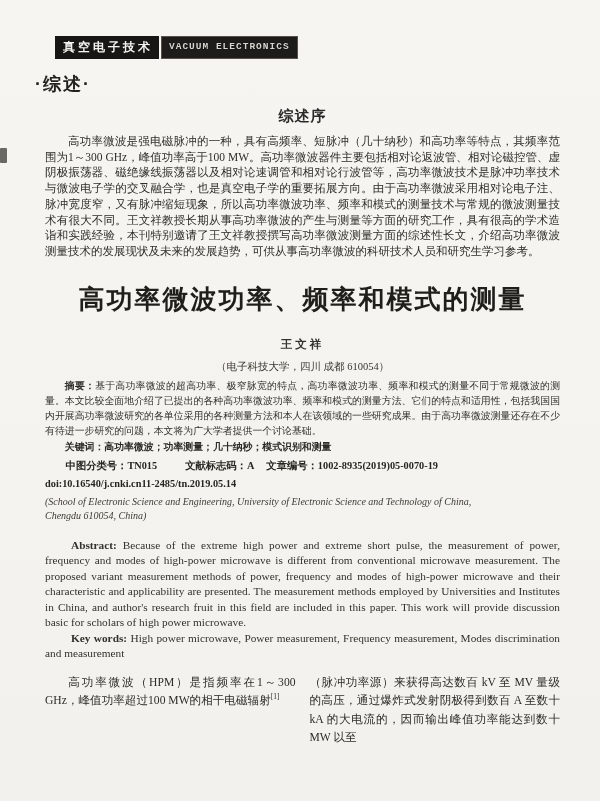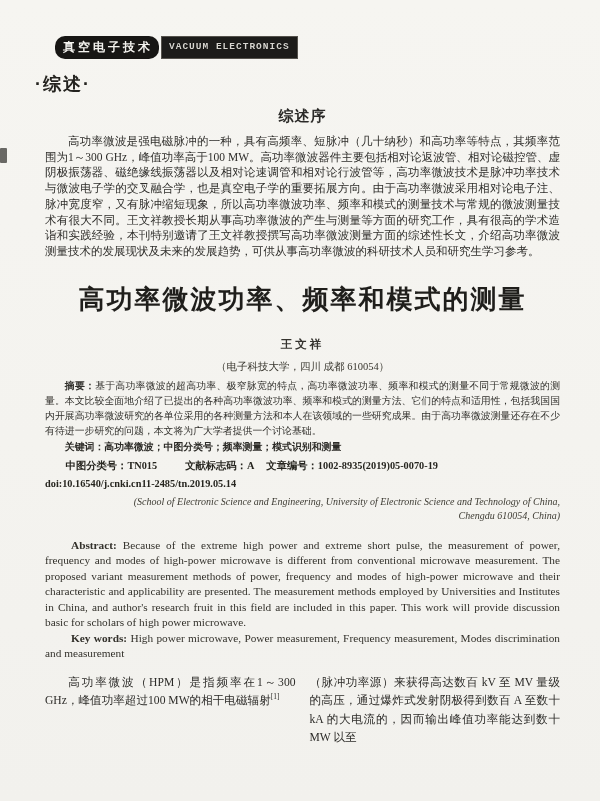--- a/index.html
+++ b/index.html
@@ -16,21 +16,21 @@
     overflow:hidden;
   }
   .scan-artifact{
     position:absolute;left:0;top:148px;width:7px;height:15px;
     background:#3a3936;opacity:.75;border-radius:1px;
   }
   
   .masthead{display:flex;align-items:stretch;margin-left:10px;gap:2px;width:max-content;}
   .masthead-zh{
     background:#171614;color:#f4f3ef;font-family:"Liberation Sans","DejaVu Sans",sans-serif;
-    font-weight:bold;font-size:12px;letter-spacing:3px;padding:3px 6px 3px 8px;white-space:nowrap;border-radius:10px;
+    font-weight:bold;font-size:12px;letter-spacing:3px;padding:3px 6px 3px 8px;white-space:nowrap;
   }
   .masthead-en{
     background:#1d1c1a;color:#d8d6d0;font-family:Liberation Mono, monospace;
     font-weight:bold;font-size:9.5px;letter-spacing:1px;padding:4px 7px;white-space:nowrap;
     border:1px solid #55524c;text-shadow:0 0 1px #000;
   }
   .section-marker{
     margin:13px 0 0 -10px;font-family:"Liberation Sans","DejaVu Sans",sans-serif;
     font-weight:bold;font-size:18px;letter-spacing:2px;color:#24231f;
   }
@@ -62,21 +62,21 @@
     font-weight:bold;color:#26251f;
   }
   .clc-line .gap-wide{margin-right:28px;}
   .clc-line .gap-small{margin-right:12px;}
   .doi-line{margin-top:5px;font-size:10.3px;font-weight:bold;color:#26251f;}
   .title-en{
     margin-top:21px;text-align:center;font-weight:bold;font-size:16.5px;
     letter-spacing:.4px;word-spacing:2px;color:#21201c;
   }
   .author-en{margin-top:17px;text-align:center;font-size:11.5px;letter-spacing:1px;color:#3a3831;}
-  .affil-en{margin-top:6px;text-align:right;font-style:italic;font-size:10px;line-height:14px;color:#3d3b33;}
+  .affil-en{margin-top:6px;text-align:left;font-style:italic;font-size:10px;line-height:14px;color:#3d3b33;}
   .abstract-en{
     margin-top:15px;font-size:11.3px;line-height:15.5px;text-align:justify;color:#33312b;
   }
   .abstract-en .para{text-indent:2.3em;}
   .keywords-en{
     font-size:11.3px;line-height:15.5px;text-align:justify;text-indent:2.3em;color:#33312b;
   }
   .columns{display:flex;gap:14px;margin-top:12px;}
   .col{flex:1;font-size:11.6px;line-height:18.6px;text-align:justify;color:#2c2b28;}
   .col p{margin:0;text-indent:2em;}
@@ -106,21 +106,21 @@
 
   <div class="affil-zh">（电子科技大学，四川 成都 610054）</div>
 
   <div class="abstract-zh">
     <div class="para">
       <span class="label-hei">摘要：</span><span>基于高功率微波的超高功率、极窄脉宽的特点，高功率微波功率、频率和模式的测量不同于常规微波的测量。本文比较全面地介绍了已提出的各种高功率微波功率、频率和模式的测量方法、它们的特点和适用性，包括我国国内开展高功率微波研究的各单位采用的各种测量方法和本人在该领域的一些研究成果。由于高功率微波测量还存在不少有待进一步研究的问题，本文将为广大学者提供一个讨论基础。</span>
     </div>
   </div>
 
   <div class="keywords-zh">
-    <span>关键词：</span><span>高功率微波；中图分类号；频率测量；模式识别和测量</span>
+    <span>关键词：</span><span>高功率微波；功率测量；几十纳秒；模式识别和测量</span>
   </div>
 
   <div class="clc-line">
     <span class="label-hei">中图分类号：</span><span class="gap-wide">TN015</span><span class="label-hei">文献标志码：</span><span class="gap-small">A</span><span class="label-hei">文章编号：</span><span>1002-8935(2019)05-0070-19</span>
   </div>
 
   <div class="doi-line">doi:10.16540/j.cnki.cn11-2485/tn.2019.05.14</div>
 
 
 

